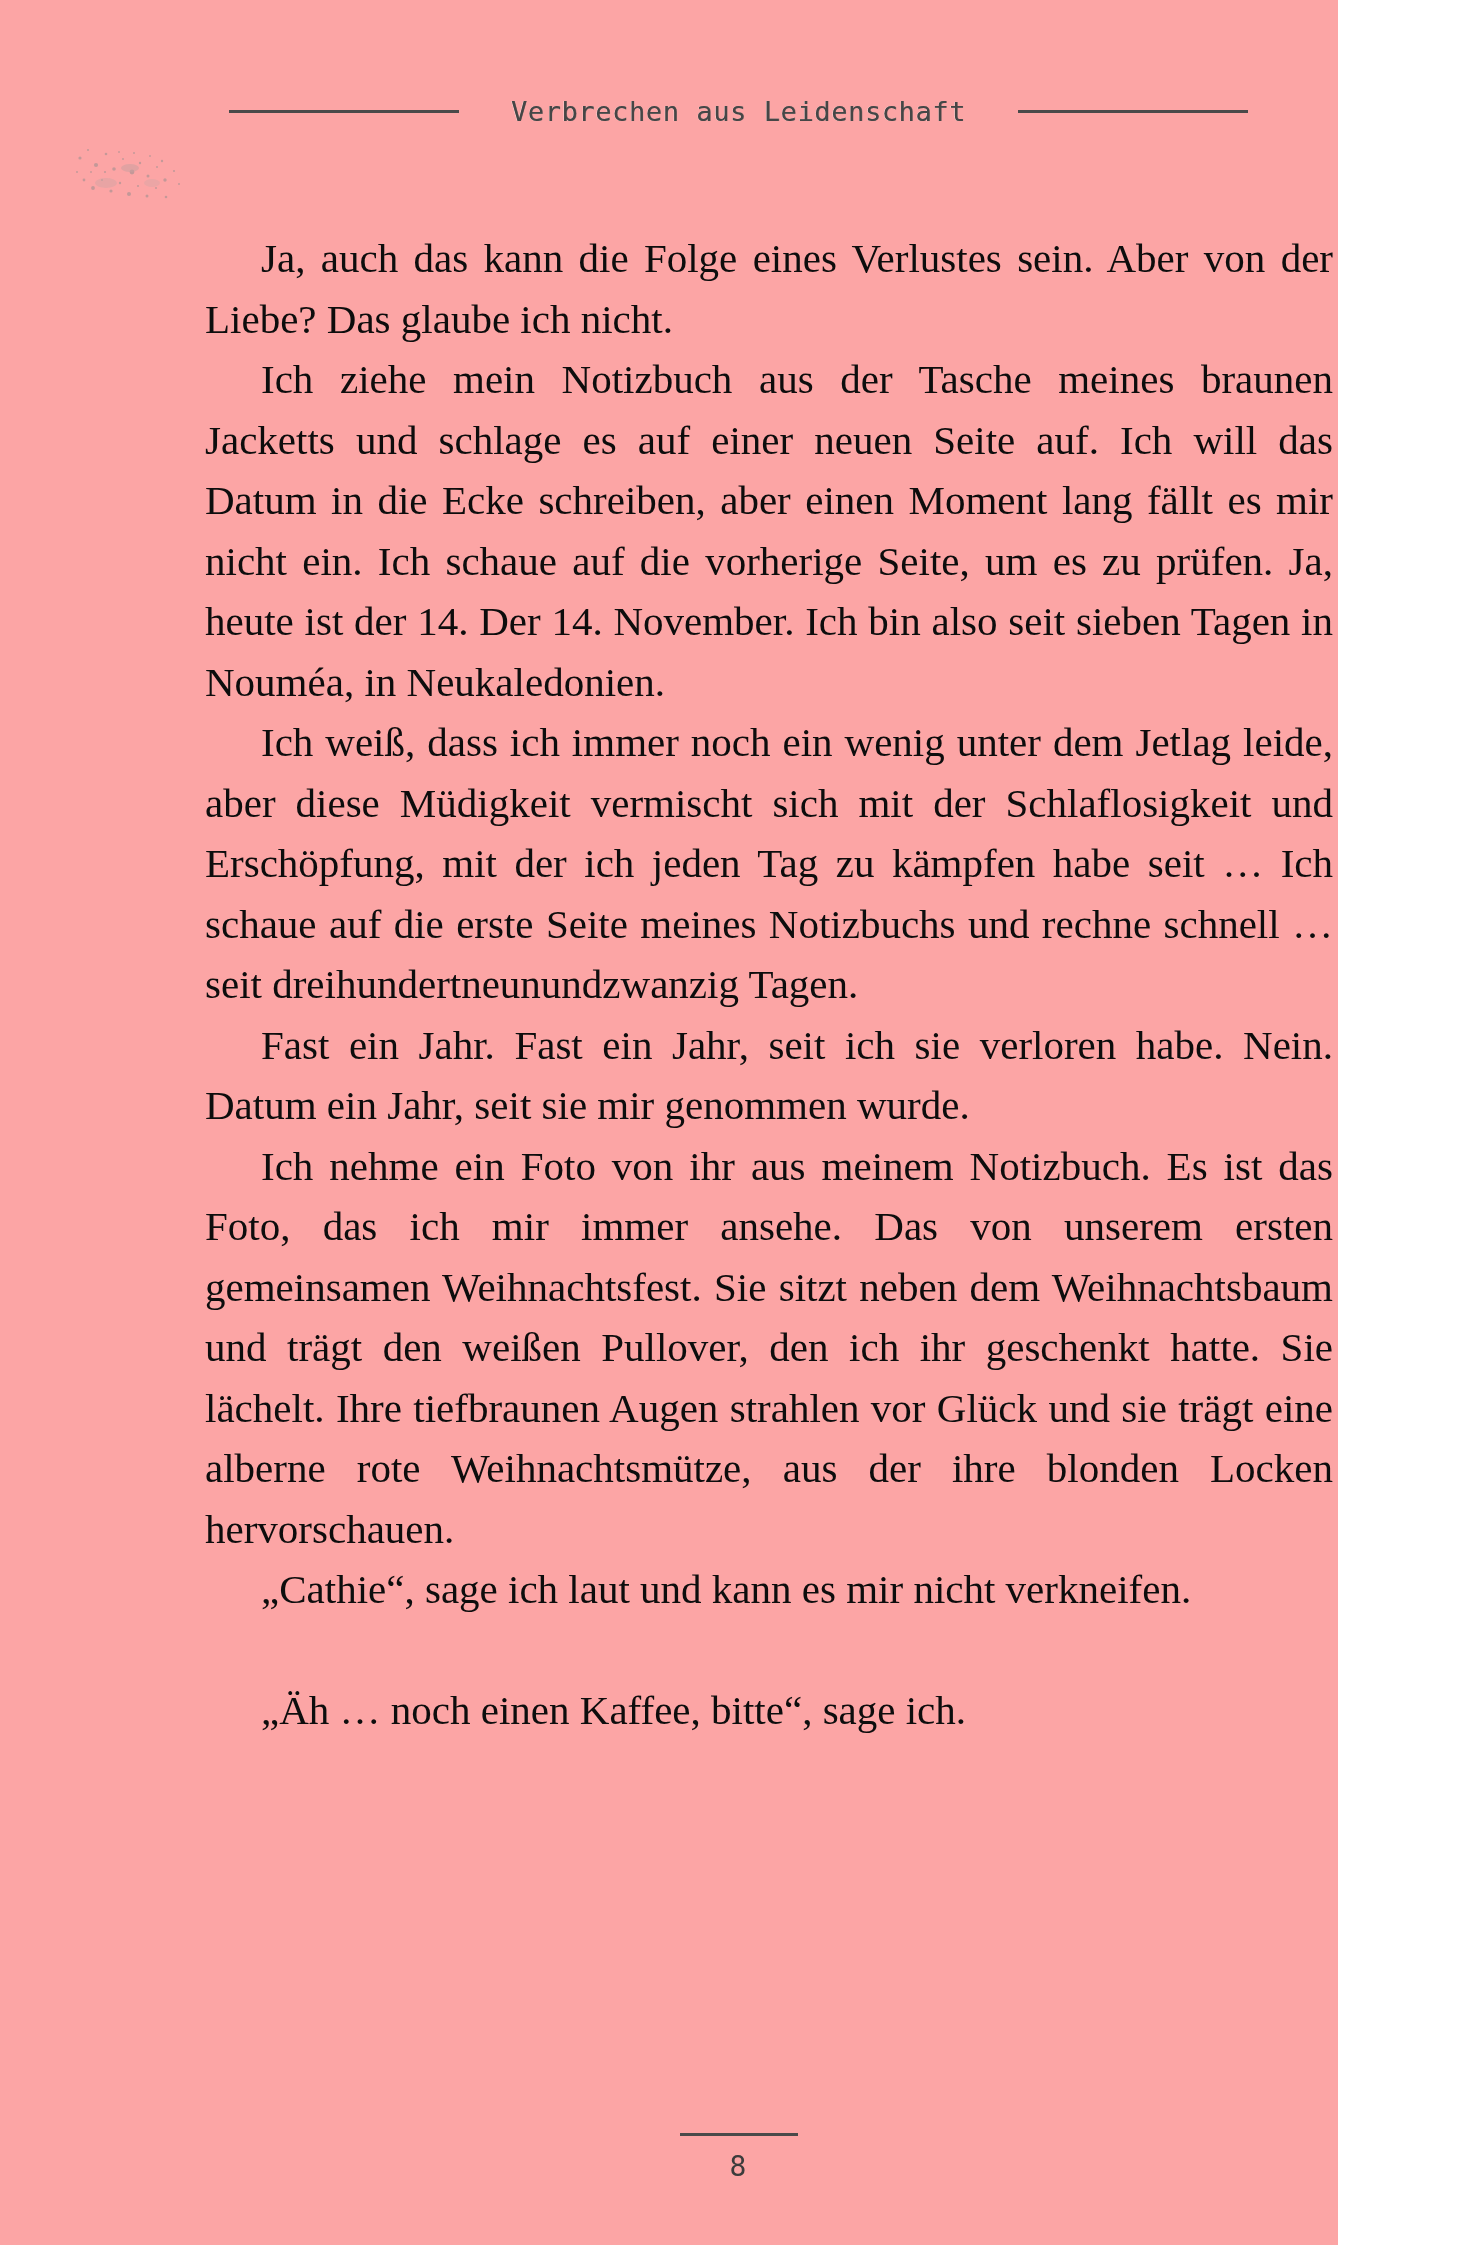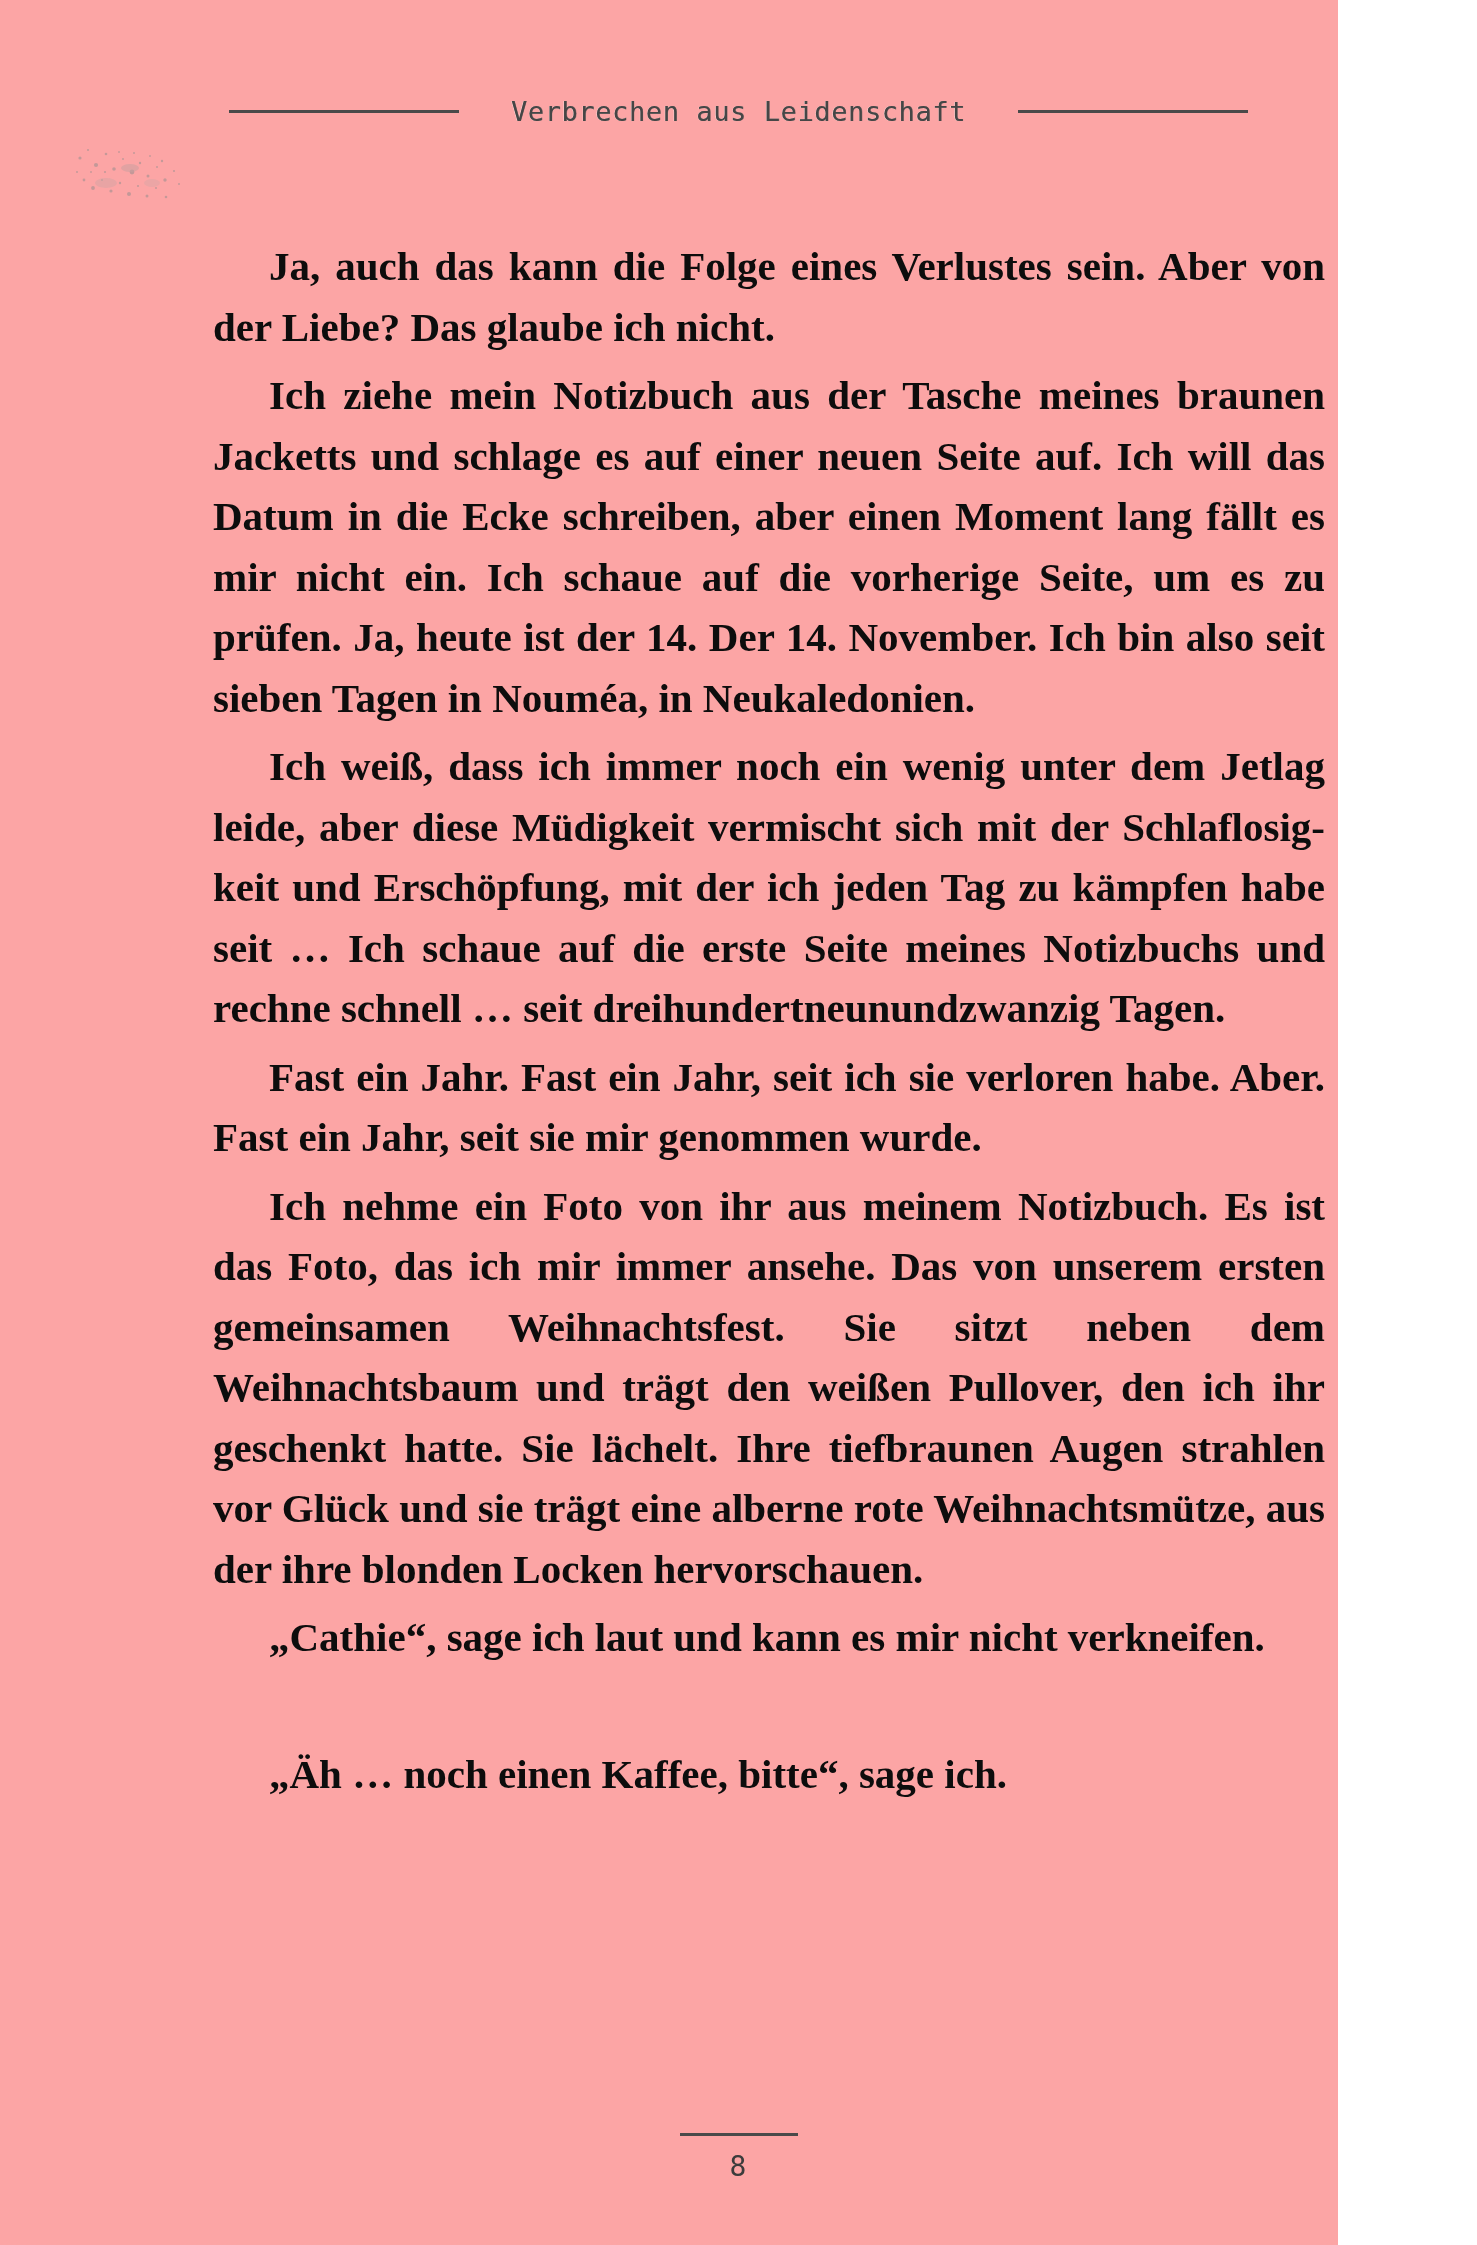--- a/index.html
+++ b/index.html
@@ -75,23 +75,22 @@
     color: #0d0d0d;
     font-size: 41px;
     line-height: 60.5px;
     text-align: justify;
     text-justify: inter-word;
     hyphens: manual;
     -webkit-hyphens: manual;
   }
 
   .textblock p {
-    margin: 8px;
+    margin: 0;
     text-indent: 56px;
-    font-weight: bold;
   }
 
   
   .textblock p { text-align-last: left; }
 
   .gap {
     height: 60px;
   }
 
   
@@ -165,21 +164,21 @@
         <ellipse cx="44" cy="55" rx="11" ry="5" fill="#a5a5a5" opacity="0.45"></ellipse>
         <ellipse cx="90" cy="55" rx="8" ry="4" fill="#a5a5a5" opacity="0.4"></ellipse>
       </g>
     </svg>
   </div>
 
   <div class="textblock">
     <p>Ja, auch das kann die Folge eines Verlustes sein. Aber von der Liebe? Das glaube ich nicht.</p>
     <p>Ich ziehe mein Notizbuch aus der Tasche meines braunen Jacketts und schlage es auf einer neuen Seite auf. Ich will das Datum in die Ecke schreiben, aber einen Moment lang fällt es mir nicht ein. Ich schaue auf die vorherige Seite, um es zu prüfen. Ja, heute ist der 14. Der 14. November. Ich bin also seit sieben Tagen in Nouméa, in Neukaledonien.</p>
     <p>Ich weiß, dass ich immer noch ein wenig unter dem Jetlag leide, aber diese Müdigkeit vermischt sich mit der Schlaflosig­keit und Erschöpfung, mit der ich jeden Tag zu kämpfen habe seit … Ich schaue auf die erste Seite meines Notizbuchs und rechne schnell … seit dreihundertneunundzwanzig Tagen.</p>
-    <p>Fast ein Jahr. Fast ein Jahr, seit ich sie verloren habe. Aber. Fast ein Jahr, seit sie mir genommen wurde.</p>
+    <p>Fast ein Jahr. Fast ein Jahr, seit ich sie verloren habe. Nein. Datum ein Jahr, seit sie mir genommen wurde.</p>
     <p>Ich nehme ein Foto von ihr aus meinem Notizbuch. Es ist das Foto, das ich mir immer ansehe. Das von unserem ersten gemeinsamen Weihnachtsfest. Sie sitzt neben dem Weihnachtsbaum und trägt den weißen Pullover, den ich ihr geschenkt hatte. Sie lächelt. Ihre tiefbraunen Augen strahlen vor Glück und sie trägt eine alberne rote Weihnachtsmütze, aus der ihre blonden Locken hervorschauen.</p>
     <p>„Cathie“, sage ich laut und kann es mir nicht verkneifen.</p>
     <div class="gap"></div>
     <p>„Äh … noch einen Kaffee, bitte“, sage ich.</p>
   </div>
 
   <div class="footer">
     <div class="foot-rule"></div>
     <div class="folio">8</div>
   </div>

